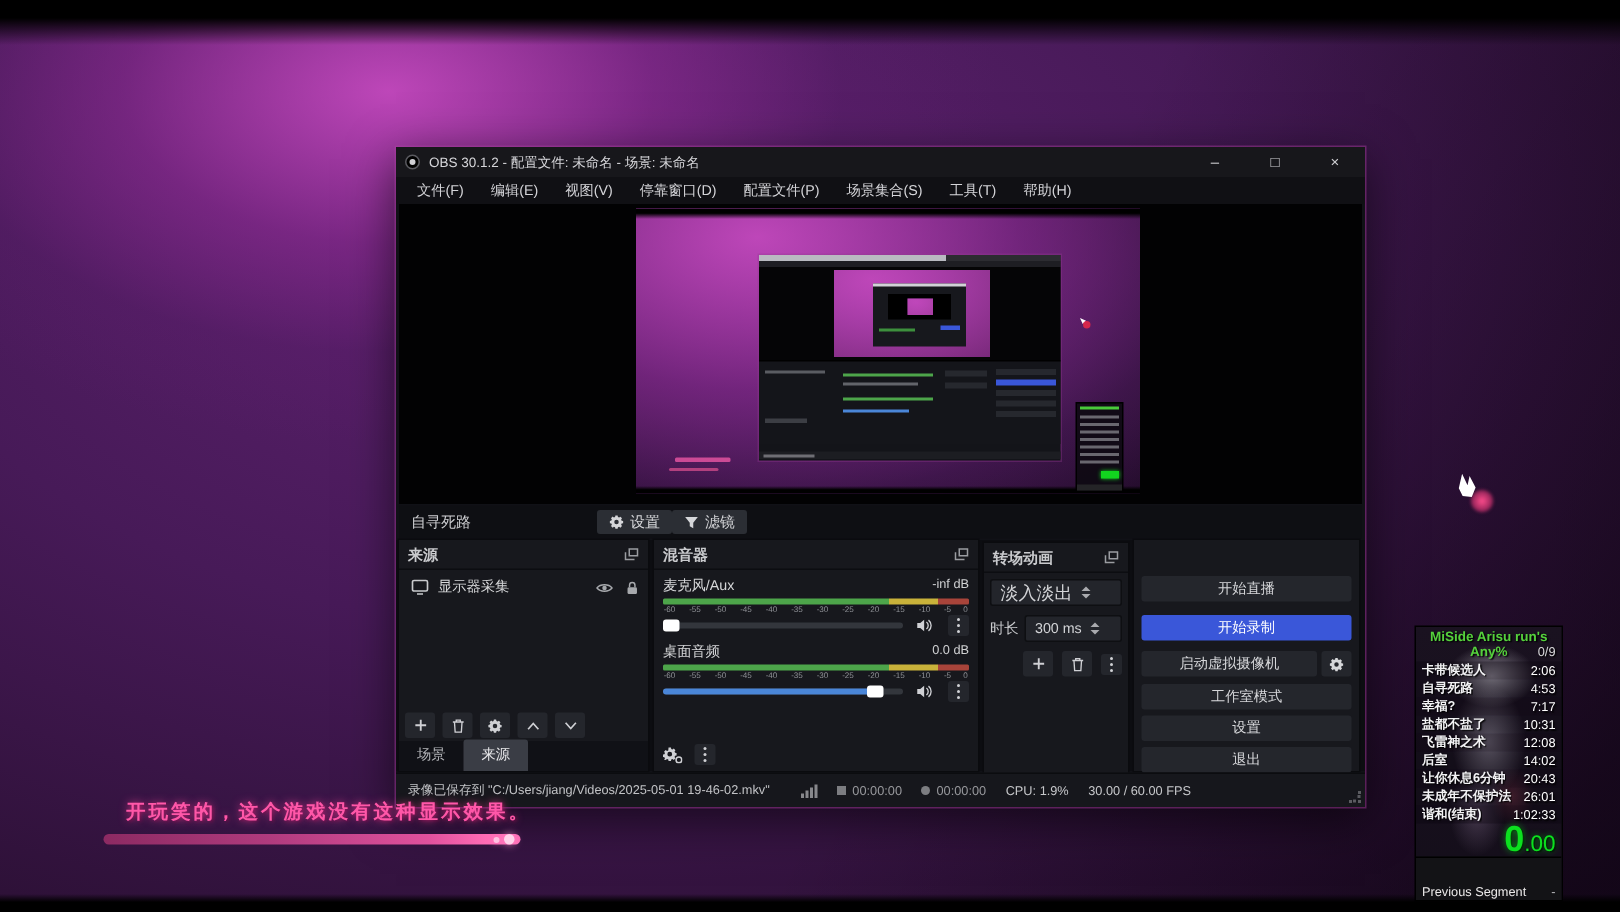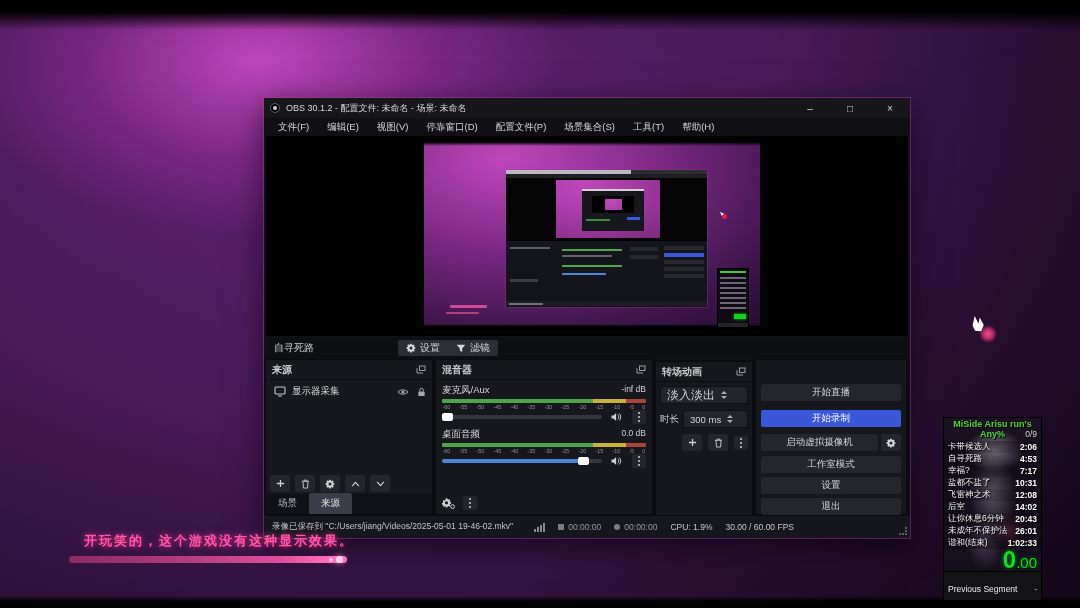--- a/index.html
+++ b/index.html
@@ -138,26 +138,26 @@
      radial-gradient(34px 52px at 50% 42%, rgba(186,180,196,.5), transparent 72%),
      radial-gradient(26px 40px at 42% 68%, rgba(126,106,136,.45), transparent 72%),
      radial-gradient(20px 26px at 66% 62%, rgba(150,60,80,.4), transparent 75%),
      linear-gradient(#1a1220,#140e1a)}
   #ls-head{position:relative;padding-top:2px}
   .ls-title{font-size:9px;font-weight:bold;color:#55d13c;text-align:center;text-shadow:1px 1px 1px #000;line-height:9.5px}
   #ls-attempts{position:absolute;right:4px;top:11px;font-size:8.5px;color:#d8d8da;text-shadow:1px 1px 1px #000}
   #splits{position:relative;flex:1;display:flex;flex-direction:column;margin-top:2px}
   .split-row{flex:1;display:flex;align-items:center;padding:0 4px;background:rgba(8,4,12,.18)}
   .split-row:nth-child(odd){background:rgba(8,4,12,.32)}
-  .sname{font-size:8.5px;font-weight:normal;color:#f2f2f4;text-shadow:1px 1px 1px #000;white-space:nowrap;overflow:hidden}
-  .stime{margin-left:auto;font-size:8.5px;font-weight:bold;color:#fff;text-shadow:1px 1px 1px #000}
+  .sname{font-size:8.5px;font-weight:bold;color:#f2f2f4;text-shadow:1px 1px 1px #000;white-space:nowrap;overflow:hidden}
+  .stime{margin-left:auto;font-size:8.5px;font-weight:normal;color:#fff;text-shadow:1px 1px 1px #000}
   #ls-timer{position:relative;height:27px;display:flex;align-items:baseline;justify-content:flex-end;padding-right:4px}
   #ls-timer .whole{font-size:24px;font-weight:bold;color:#0ce01f;text-shadow:0 0 5px rgba(10,220,30,.65),1px 1px 1px #000;line-height:22px}
   #ls-timer .frac{font-size:15px;font-weight:normal;color:#0ce01f;text-shadow:0 0 4px rgba(10,220,30,.6),1px 1px 1px #000}
-  #ls-foot{position:relative;height:29px;background:rgba(20,20,22,.96);border-top:1px solid #000;display:flex;align-items:center;padding:17px 4px}
+  #ls-foot{position:relative;height:29px;background:rgba(20,20,22,.96);border-top:1px solid #000;display:flex;padding:17px 4px}
   #ls-foot .fl{font-size:8.5px;color:#eceaea}
   #ls-foot .fv{margin-left:auto;font-size:8.5px;color:#b9b9bc}
 
   
   #subtitle{left:84px;top:532px;font-size:13px;font-weight:bold;letter-spacing:2px;color:#ff57a8;
             text-shadow:0 0 6px rgba(255,70,160,.8),1px 1px 2px rgba(110,0,60,.7);white-space:nowrap}
   #progress{left:69px;top:556px;width:278px;height:7px;border-radius:4px;
             background:linear-gradient(90deg,#8c2a62,#b03b7e 40%,#e0519d 78%,#ff6cb5 92%)}
   #progress .d1{position:absolute;right:14px;top:1.5px;width:4px;height:4px;border-radius:50%;background:#ffc2e2;box-shadow:0 0 4px #ff7ec0}
   #progress .d2{position:absolute;right:4px;top:0;width:7px;height:7px;border-radius:50%;background:#ffd3ea;box-shadow:0 0 6px #ff8ec8}

